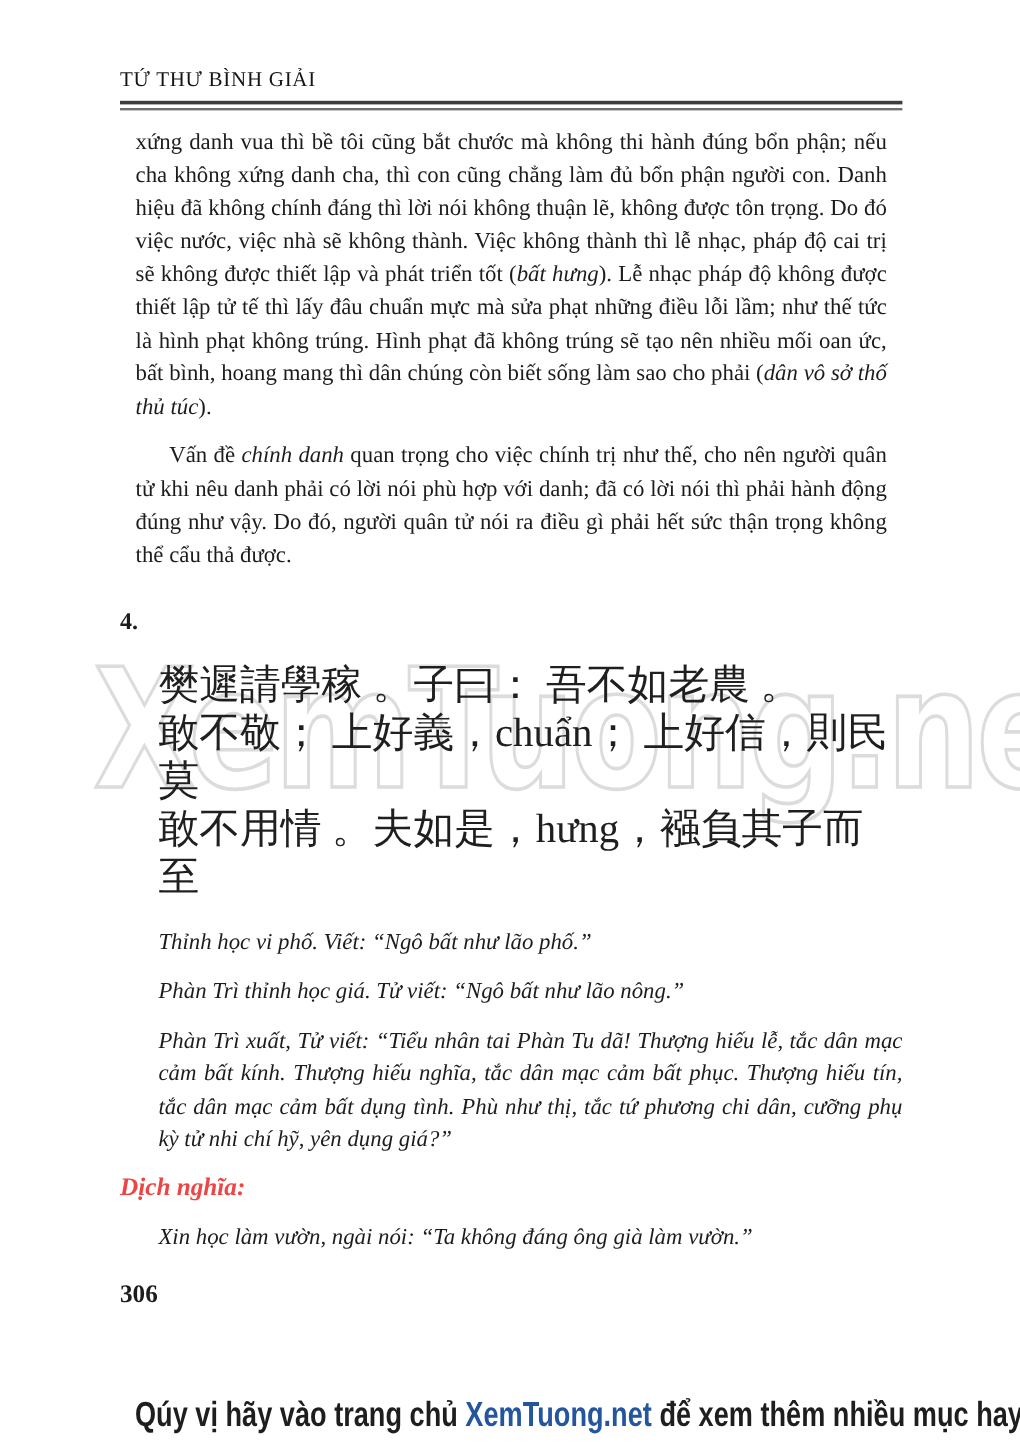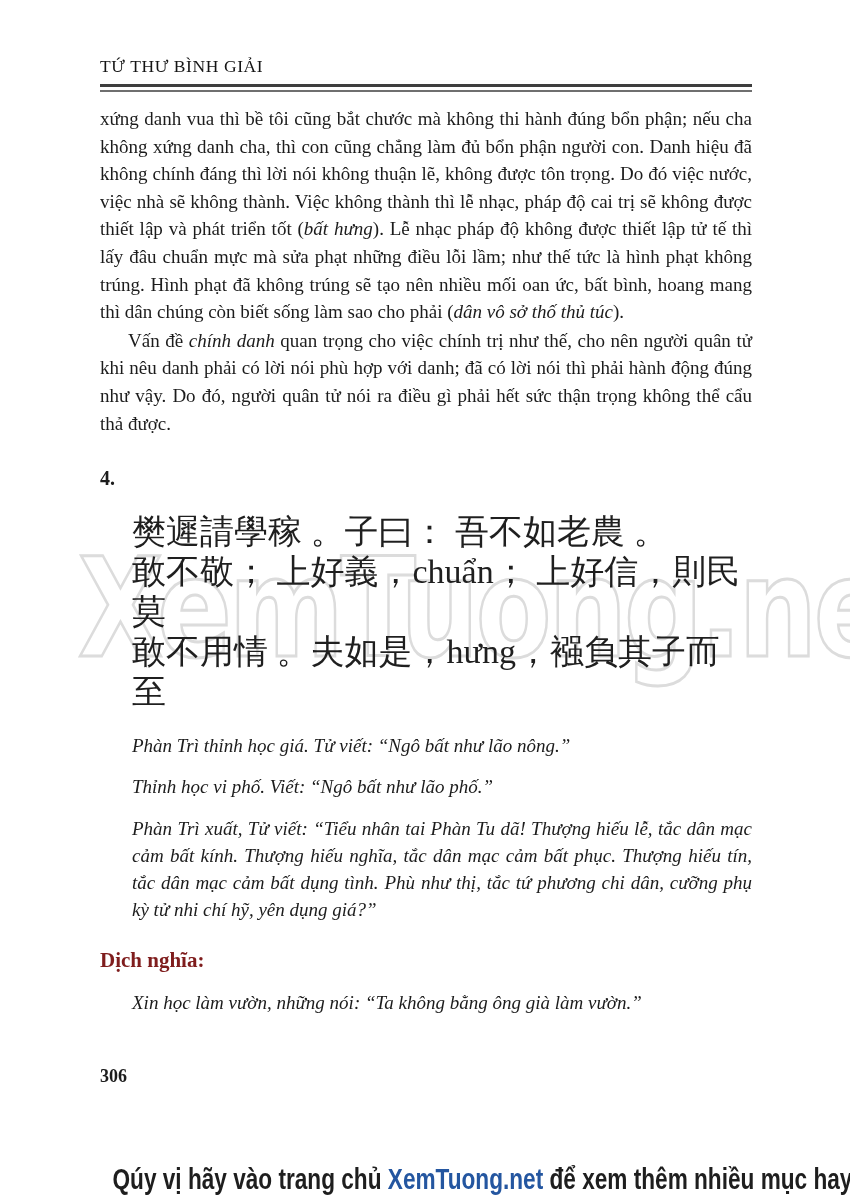--- a/index.html
+++ b/index.html
@@ -45,21 +45,21 @@
     height: 3px;
     border-top: 3px solid #3e3e3e;
     border-bottom: 2px solid #6f6f6f;
   }
   .body-text {
     margin-top: 13px;
     font-size: 19px;
     line-height: 27.6px;
     text-align: justify;
   }
-  .para { margin: 0; }
+  .para { margin: 13px; }
   .para.indent { text-indent: 28px; margin-top: 1px; }
   .it { font-style: italic; }
   .section-num {
     font-size: 20px;
     font-weight: bold;
     margin-top: 30px;
   }
   .chinese-block {
     margin-top: 22px;
     margin-left: 32px;
@@ -71,31 +71,32 @@
   .translit-block, .translation-block {
     margin-left: 32px;
     font-style: italic;
     font-size: 19px;
     line-height: 27.2px;
     text-align: justify;
   }
   .translit-block { margin-top: 20px; }
   .translit-block p, .translation-block p { margin: 0 0 14px 0; }
   .dich-nghia {
-    margin-top: 25px;
+    margin-top: 14px;
     font-size: 21px;
     font-weight: bold;
-    color: #7f1d1d;
+    font-style: italic;
+    color: #ef4444;
   }
   .translation-block { margin-top: 16px; }
   .page-number {
     position: absolute;
     left: 100px;
     top: 1066px;
-    font-size: 18px;
+    font-size: 21px;
     font-weight: bold;
     z-index: 1;
   }
   .footer-bar {
     position: absolute;
     left: 0;
     bottom: 6px;
     width: 850px;
     text-align: center;
     z-index: 1;
@@ -129,29 +130,29 @@
 
   <div class="section-num">4.</div>
 
   <div class="chinese-block">
     <div>樊遲請學稼 。子曰： 吾不如老農 。</div>
     <div>敢不敬； 上好義，chuẩn； 上好信，則民莫</div>
     <div>敢不用情 。夫如是，hưng，襁負其子而至</div>
   </div>
 
   <div class="translit-block">
+    <p>Thỉnh học vi phố. Viết: “Ngô bất như lão phố.”</p>
     <p>Phàn Trì thỉnh học giá. Tử viết: “Ngô bất như lão nông.”</p>
-    <p>Thỉnh học vi phố. Viết: “Ngô bất như lão phố.”</p>
     <p>Phàn Trì xuất, Tử viết: “Tiểu nhân tai Phàn Tu dã! Thượng hiếu lễ, tắc dân mạc cảm bất kính. Thượng hiếu nghĩa, tắc dân mạc cảm bất phục. Thượng hiếu tín, tắc dân mạc cảm bất dụng tình. Phù như thị, tắc tứ phương chi dân, cưỡng phụ kỳ tử nhi chí hỹ, yên dụng giá?”</p>
   </div>
 
   <div class="dich-nghia">Dịch nghĩa:</div>
 
   <div class="translation-block">
-    <p>Xin học làm vườn, những nói: “Ta không bằng ông già làm vườn.”</p>
+    <p>Xin học làm vườn, ngài nói: “Ta không đáng ông già làm vườn.”</p>
   </div>
 
 </div>
 
 <div class="page-number">306</div>
 
 <div class="footer-bar">
   <div class="footer-inner"><span>Qúy vị hãy vào trang chủ </span><span class="footer-brand">XemTuong.net</span><span> để xem thêm nhiều mục hay khác</span></div>
 </div>
 

